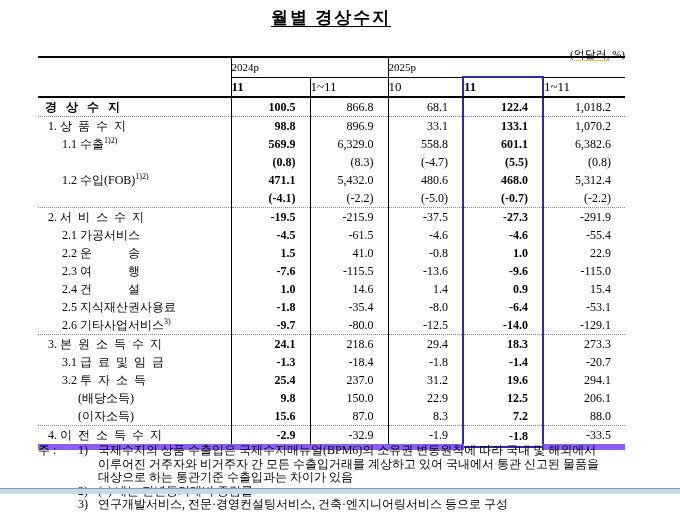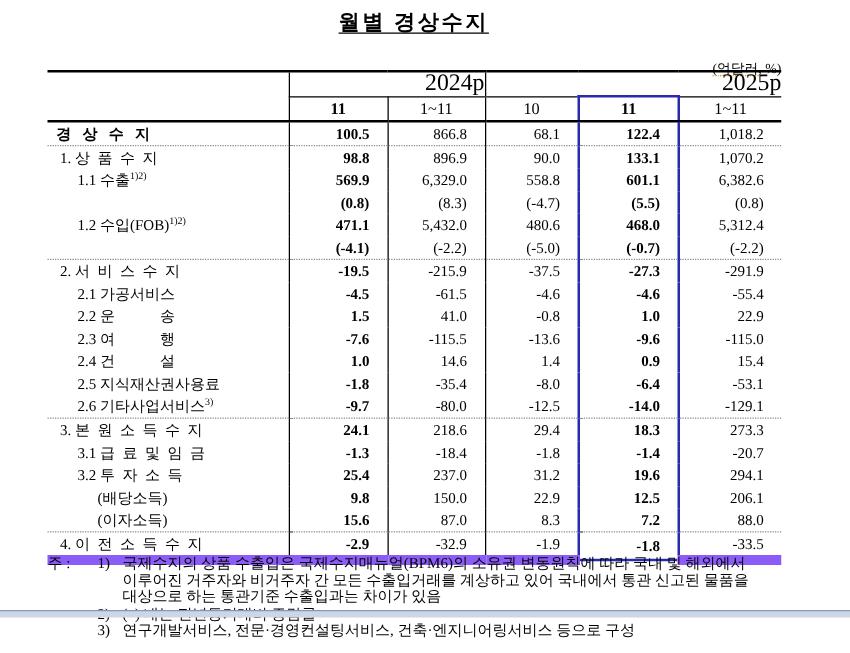--- a/index.html
+++ b/index.html
@@ -22,29 +22,29 @@
     position:absolute;top:47px;right:55px;font-size:11px;white-space:pre;
   }
   .unit .marked{
     text-decoration:underline dotted #e09a2a;text-underline-offset:2px;
   }
 
   .tablewrap{position:absolute;left:38px;top:56px;width:587px;}
   table{border-collapse:collapse;table-layout:fixed;width:587px;font-size:12px;}
   td{padding:0;height:18px;line-height:18px;vertical-align:middle;overflow:hidden;}
 
-  tr.h1 td{border-top:2px solid #000;font-size:19px;text-align:right;}
+  tr.h1 td{border-top:2px solid #000;font-size:11px;text-align:left;}
   tr.h1 td.grp{border-bottom:1px solid #000;border-left:1px solid #000;}
   td.lblh{border-bottom:2px solid #000;}
-  tr.h2 td{border-bottom:2px solid #000;font-size:13px;text-align:center;}
+  tr.h2 td{border-bottom:2px solid #000;font-size:13px;}
 
   td.bl{border-left:1px solid #000;}
   td.hv{border-left:2px solid var(--hl);border-right:2px solid var(--hl);}
   tr.h2 td.hv{border-top:2px solid var(--hl);}
-  tr.last td{border-bottom:8px solid #8b5cf6;}
+  tr.last td{border-bottom:6px solid #8b5cf6;}
   tr.last td.hv{border-bottom:2px solid var(--hl);}
   tr.sep td{border-top:1px dotted var(--sep);}
 
   td.lbl{white-space:pre;text-align:left;}
   .i0{padding-left:7px;}
   .i1{padding-left:10px;}
   .i2{padding-left:24px;}
   .i3{padding-left:40px;}
   td.val{text-align:right;padding-right:14px;}
   .b{font-weight:bold;}
@@ -101,21 +101,21 @@
             <td class="val b bl">100.5</td>
             <td class="val bl">866.8</td>
             <td class="val bl">68.1</td>
             <td class="val b hv">122.4</td>
             <td class="val bl">1,018.2</td>
           </tr>
           <tr class="sep">
             <td class="lbl i1"><span>1. 상  품  수  지</span></td>
             <td class="val b bl">98.8</td>
             <td class="val bl">896.9</td>
-            <td class="val bl">90.0</td>
+            <td class="val bl">33.1</td>
             <td class="val b hv">133.1</td>
             <td class="val bl">1,070.2</td>
           </tr>
           <tr>
             <td class="lbl i2"><span>1.1 수출</span><sup>1)2)</sup></td>
             <td class="val b bl">569.9</td>
             <td class="val bl">6,329.0</td>
             <td class="val bl">558.8</td>
             <td class="val b hv">601.1</td>
             <td class="val bl">6,382.6</td>

